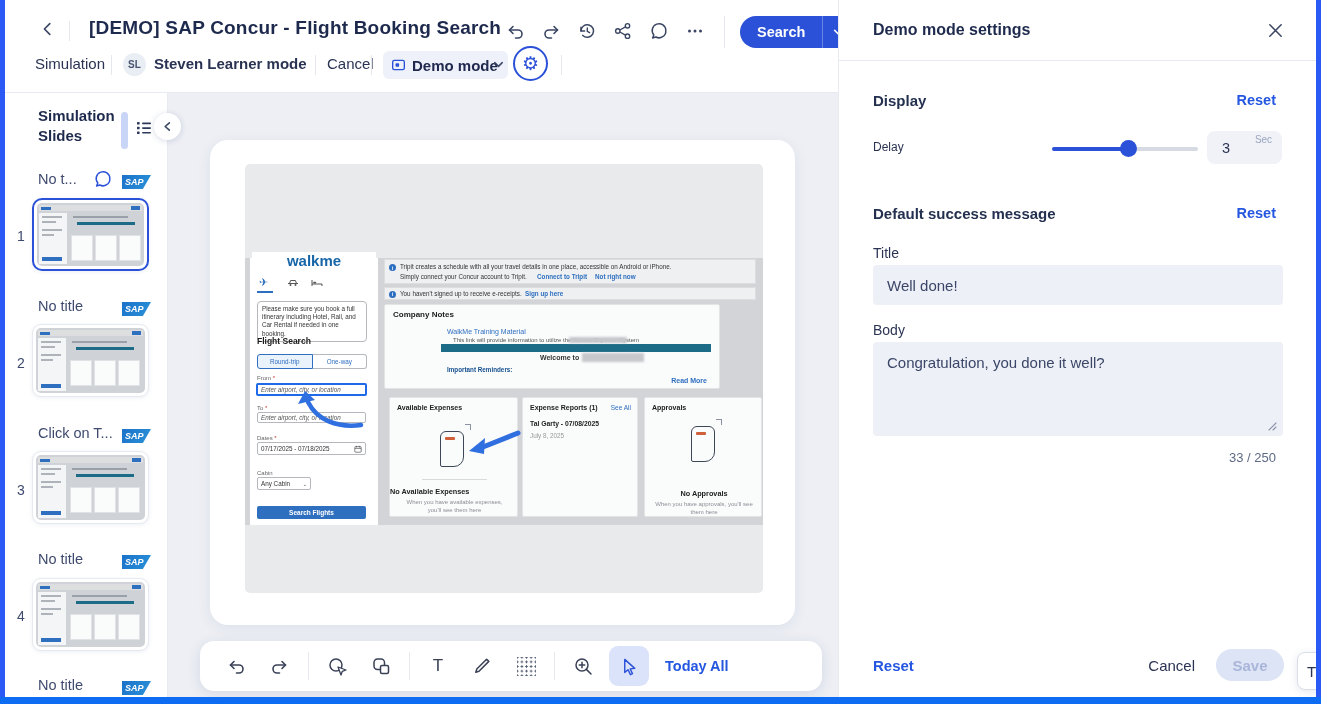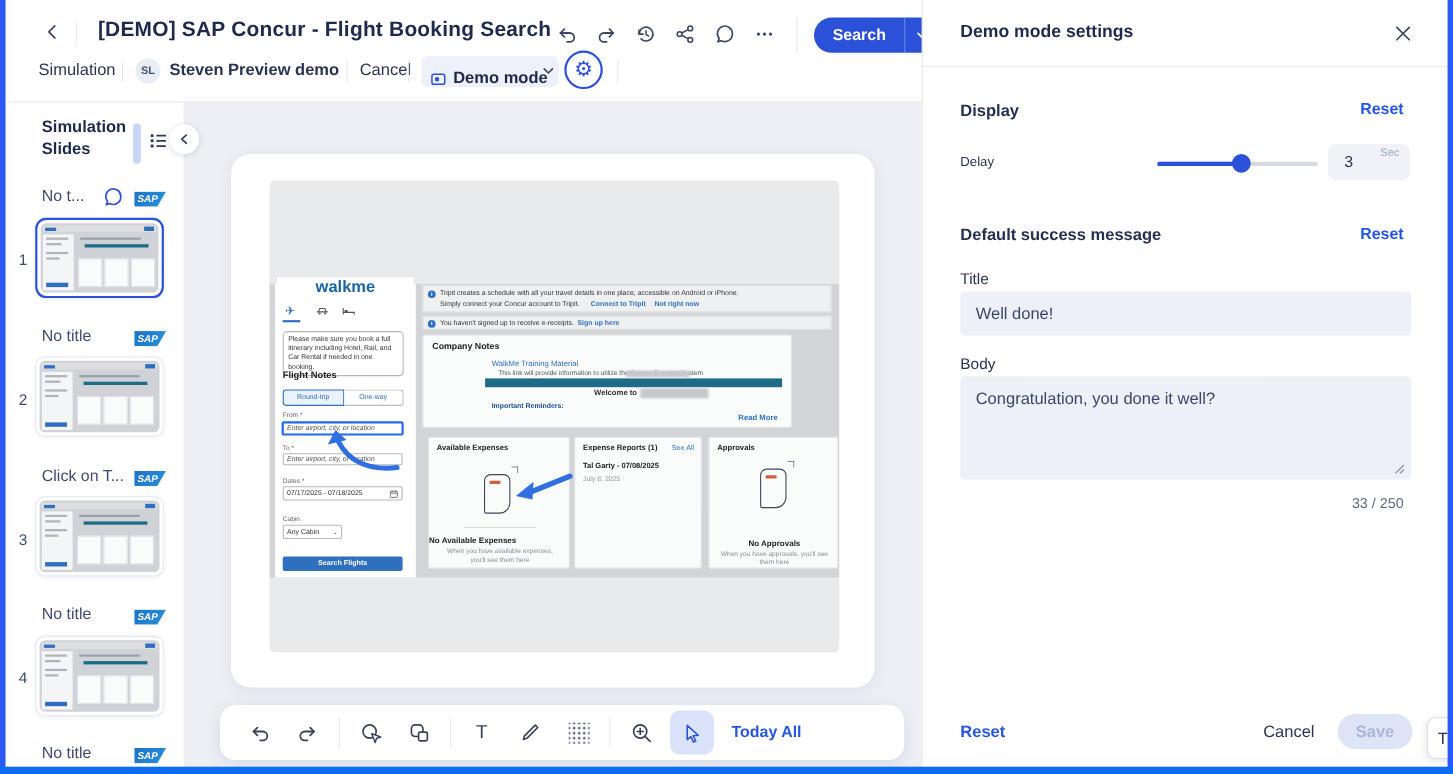--- a/index.html
+++ b/index.html
@@ -18,21 +18,21 @@
   .hdr{position:absolute;left:5px;top:0;width:833px;height:93px;background:#fff;border-bottom:1px solid #e7eaf1;z-index:5}
   .hdr .vdiv{position:absolute;width:1px;background:#e4e8ee}
   .icon-btn{color:#3a4663;display:flex;align-items:center;justify-content:center;cursor:pointer}
   .title{position:absolute;left:84px;top:17px;font-size:19px;font-weight:700;color:#1e2a4d;letter-spacing:.2px}
   .preview{position:absolute;left:735px;top:16px;height:32px;border-radius:16px;background:#2b51d8;color:#fff;display:flex;align-items:center;overflow:hidden}
   .preview .main{padding:0 17px;font-size:14.5px;font-weight:600}
   .preview .split{width:1px;height:32px;background:rgba(255,255,255,.3)}
   .preview .dd{width:30px;display:flex;align-items:center;justify-content:center;height:32px}
   .crumb{position:absolute;top:55px;font-size:15px;color:#2a3353}
   .avatar{position:absolute;left:118px;top:53px;width:23px;height:23px;border-radius:50%;background:#e9edf4;color:#47536f;font-size:10px;font-weight:700;display:flex;align-items:center;justify-content:center}
-  .chip{position:absolute;left:378px;top:51px;height:28px;padding:0 10px 0 8px;border-radius:6px;background:#eef1fa;display:flex;align-items:flex-end;gap:6px;font-size:15px;color:#202a4e;font-weight:600}
+  .chip{position:absolute;left:378px;top:51px;height:28px;padding:0 10px 0 8px;border-radius:6px;background:#eef1fa;display:flex;align-items:center;gap:6px;font-size:15px;color:#202a4e;font-weight:600}
   .gearbtn{position:absolute;left:508px;top:46px;width:35px;height:35px;border-radius:50%;border:2px solid #2b51d8;display:flex;align-items:center;justify-content:center;color:#2b51d8;font-size:19px;background:#fff}
 
   
   .side{position:absolute;left:5px;top:93px;width:163px;height:606px;background:#fff;border-right:1px solid #e7eaf1;z-index:4}
   .side-title{position:absolute;left:33px;top:13px;width:84px;font-size:15px;font-weight:700;color:#1e2a4d;line-height:1.33}
   .side-bluebar{position:absolute;left:116px;top:19px;width:7px;height:37px;border-radius:4px;background:#c9d5f6}
   .side-listicon{position:absolute;left:130px;top:26px;color:#2e3a5c}
   .collapse{position:absolute;left:154px;top:113px;width:27px;height:27px;border-radius:50%;background:#fff;box-shadow:0 1px 6px rgba(40,60,120,.18);display:flex;align-items:center;justify-content:center;color:#3a4663;z-index:10;border:none}
   .slide-title{position:absolute;font-size:14.5px;color:#3e4a6e}
   .slide-num{position:absolute;left:8px;width:16px;text-align:center;font-size:14px;color:#3e4a6e}
@@ -165,21 +165,21 @@
       <span class="dd">
         <svg width="12" height="12" viewBox="0 0 14 14">
             <path d="M3 5 l4 4 4-4" fill="none" stroke="#fff" stroke-width="1.8" stroke-linecap="round" stroke-linejoin="round"></path>
           </svg>
       </span>
     </div>
 
     <span class="crumb" style="left:30px">Simulation</span>
     <div class="vdiv" style="left:106px;top:55px;height:20px"></div>
     <span class="avatar">SL</span>
-    <span class="crumb" style="left:149px;font-weight:600">Steven Preview demo</span>
+    <span class="crumb" style="left:149px;font-weight:600">Steven Learner mode</span>
     <div class="vdiv" style="left:310px;top:55px;height:20px"></div>
     <span class="crumb" style="left:322px">Cancel</span>
     <div class="vdiv" style="left:366px;top:55px;height:20px"></div>
     <div class="chip">
       <span>
         <svg width="15" height="14" viewBox="0 0 18 16">
             <rect x="2" y="2.5" width="14" height="11" rx="2" fill="none" stroke="#2b51d8" stroke-width="1.6"></rect>
             <rect x="5.5" y="6" width="4.2" height="4.2" rx="1" fill="#2b51d8"></rect>
           </svg>
       </span>
@@ -347,21 +347,21 @@
               <circle cx="8.5" cy="7" r="1" fill="#555"></circle>
             </svg>
           </span>
         <span class="abs" style="left:66px;top:114px">
             <svg width="12" height="9" viewBox="0 0 12 9">
               <path d="M1 8 V2 M1 6 h10 v2" fill="none" stroke="#555" stroke-width="1"></path>
               <rect x="2.2" y="3.8" width="3" height="1.8" rx=".8" fill="#555"></rect>
             </svg>
           </span>
         <div class="abs minitxt" style="left:12px;top:137px;width:110px;border:1px solid #b5b8bc;border-radius:4px;padding:3px 4px">Please make sure you book a full itinerary including Hotel, Rail, and Car Rental if needed in one booking.</div>
-        <div class="abs" style="left:12px;top:172px;font-size:8.5px;font-weight:700;color:#1a1a1a">Flight Notes</div>
+        <div class="abs" style="left:12px;top:172px;font-size:8.5px;font-weight:700;color:#1a1a1a">Flight Search</div>
         <div class="abs" style="left:12px;top:190px;width:110px;height:15px;display:flex">
           <span style="flex:1;background:#eaf2fc;border:1px solid #2e6fc0;border-radius:3px 0 0 3px;color:#2e6fc0;font-size:6.3px;display:flex;align-items:center;justify-content:center">Round-trip</span>
           <span style="flex:1;background:#fff;border:1px solid #b5b8bc;border-left:none;border-radius:0 3px 3px 0;color:#2e6fc0;font-size:6.3px;display:flex;align-items:center;justify-content:center">One-way</span>
         </div>
         <div class="abs lbl6" style="left:12px;top:211px"><span>From</span><span class="red"> *</span></div>
         <div class="cinput it" style="left:11px;top:219px;width:111px;height:13px;border:2px solid #1f6ae8">Enter airport, city, or location</div>
         <div class="abs lbl6" style="left:12px;top:241px"><span>To</span><span class="red"> *</span></div>
         <div class="cinput it" style="left:12px;top:248px;width:109px;height:11px">Enter airport, city, or location</div>
         <div class="abs lbl6" style="left:12px;top:271px"><span>Dates</span><span class="red"> *</span></div>
         <div class="cinput" style="left:12px;top:278px;width:109px;height:13px;color:#333">

